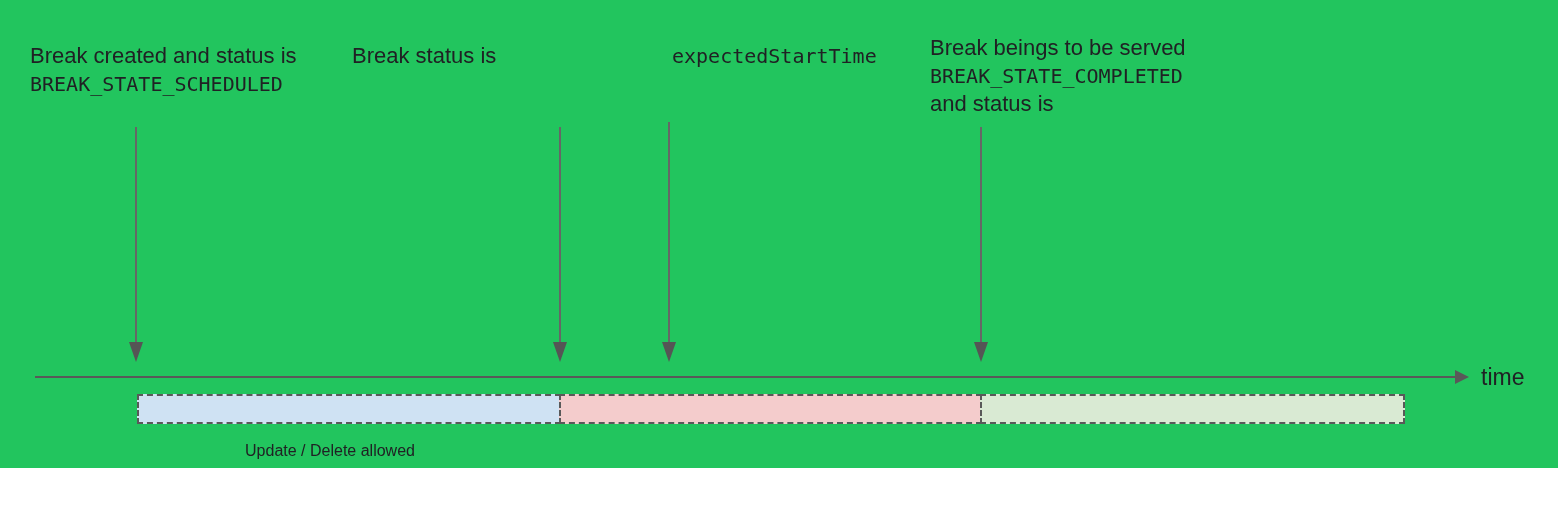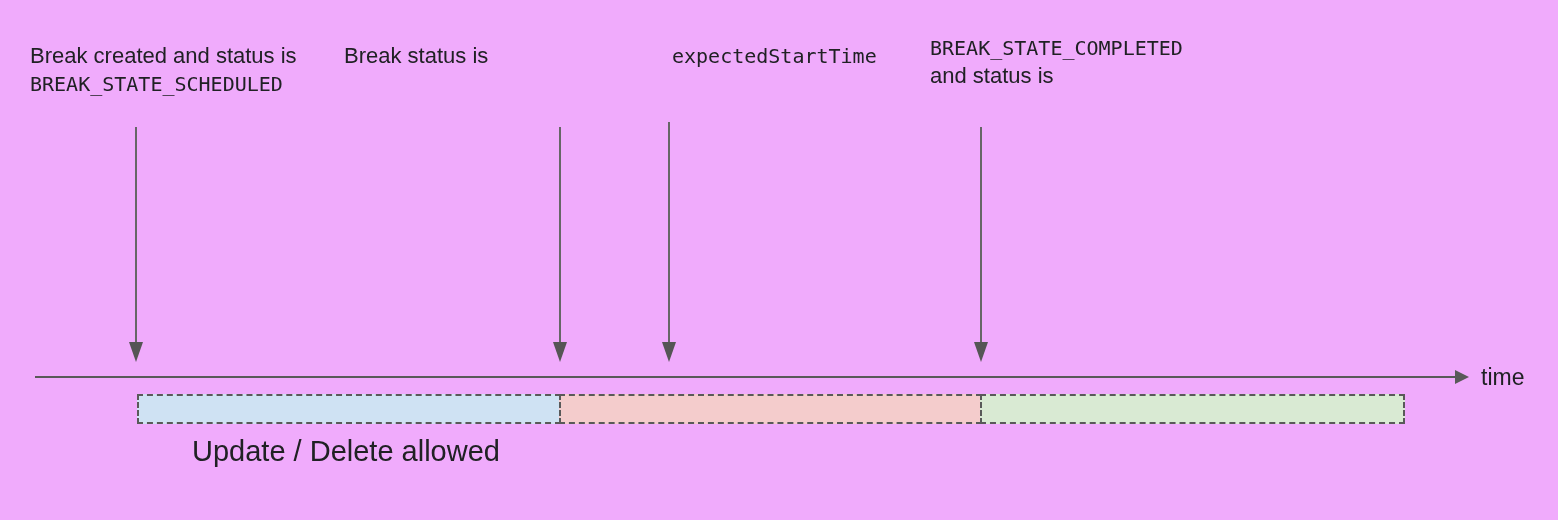--- a/index.html
+++ b/index.html
@@ -3,22 +3,22 @@
 <meta charset="utf-8">
 <style>
   html, body {
     margin: 0;
     padding: 0;
     background: #ffffff;
   }
   .canvas {
     position: relative;
     width: 1558px;
-    height: 520px;
-    background: #f0abfc;
+    height: 468px;
+    background: #22c55e;
     font-family: "Liberation Sans", sans-serif;
     color: #202124;
     overflow: hidden;
   }
   
   .annotation {
     position: absolute;
     white-space: nowrap;
   }
   .ann-line {
@@ -86,46 +86,46 @@
     top: 394px;
     height: 30px;
     box-sizing: border-box;
     border: 2px dashed #595959;
   }
   
   .segment-label {
     position: absolute;
     top: 438px;
     transform: translateX(-50%);
-    font-size: 29px;
+    font-size: 16px;
     line-height: 26px;
     white-space: nowrap;
     color: #202124;
-    margin-left: 16px;
   }
 </style>
 </head>
 <body>
 
 <div class="canvas">
 
   <div class="annotation" style="left:30px; top:42px">
     <div class="ann-line">Break created and status is</div>
     <div class="ann-line mono">BREAK_STATE_SCHEDULED</div>
   </div>
 
-  <div class="annotation" style="left:344px; top:42px">
+  <div class="annotation" style="left:352px; top:42px">
     <div class="ann-line">Break status is</div>
   </div>
 
   <div class="annotation" style="left:672px; top:42px">
     <div class="ann-line mono">expectedStartTime</div>
   </div>
 
   <div class="annotation" style="left:930px; top:34px">
+    <div class="ann-line">Break beings to be served</div>
     <div class="ann-line mono">BREAK_STATE_COMPLETED</div>
     <div class="ann-line">and status is</div>
   </div>
 
   <div class="v-arrow" style="left:129px; top:127px; height:235px">
     <div class="stem" style="height:216px"></div>
     <div class="head"></div>
   </div>
   <div class="v-arrow" style="left:553px; top:127px; height:235px">
     <div class="stem" style="height:216px"></div>

